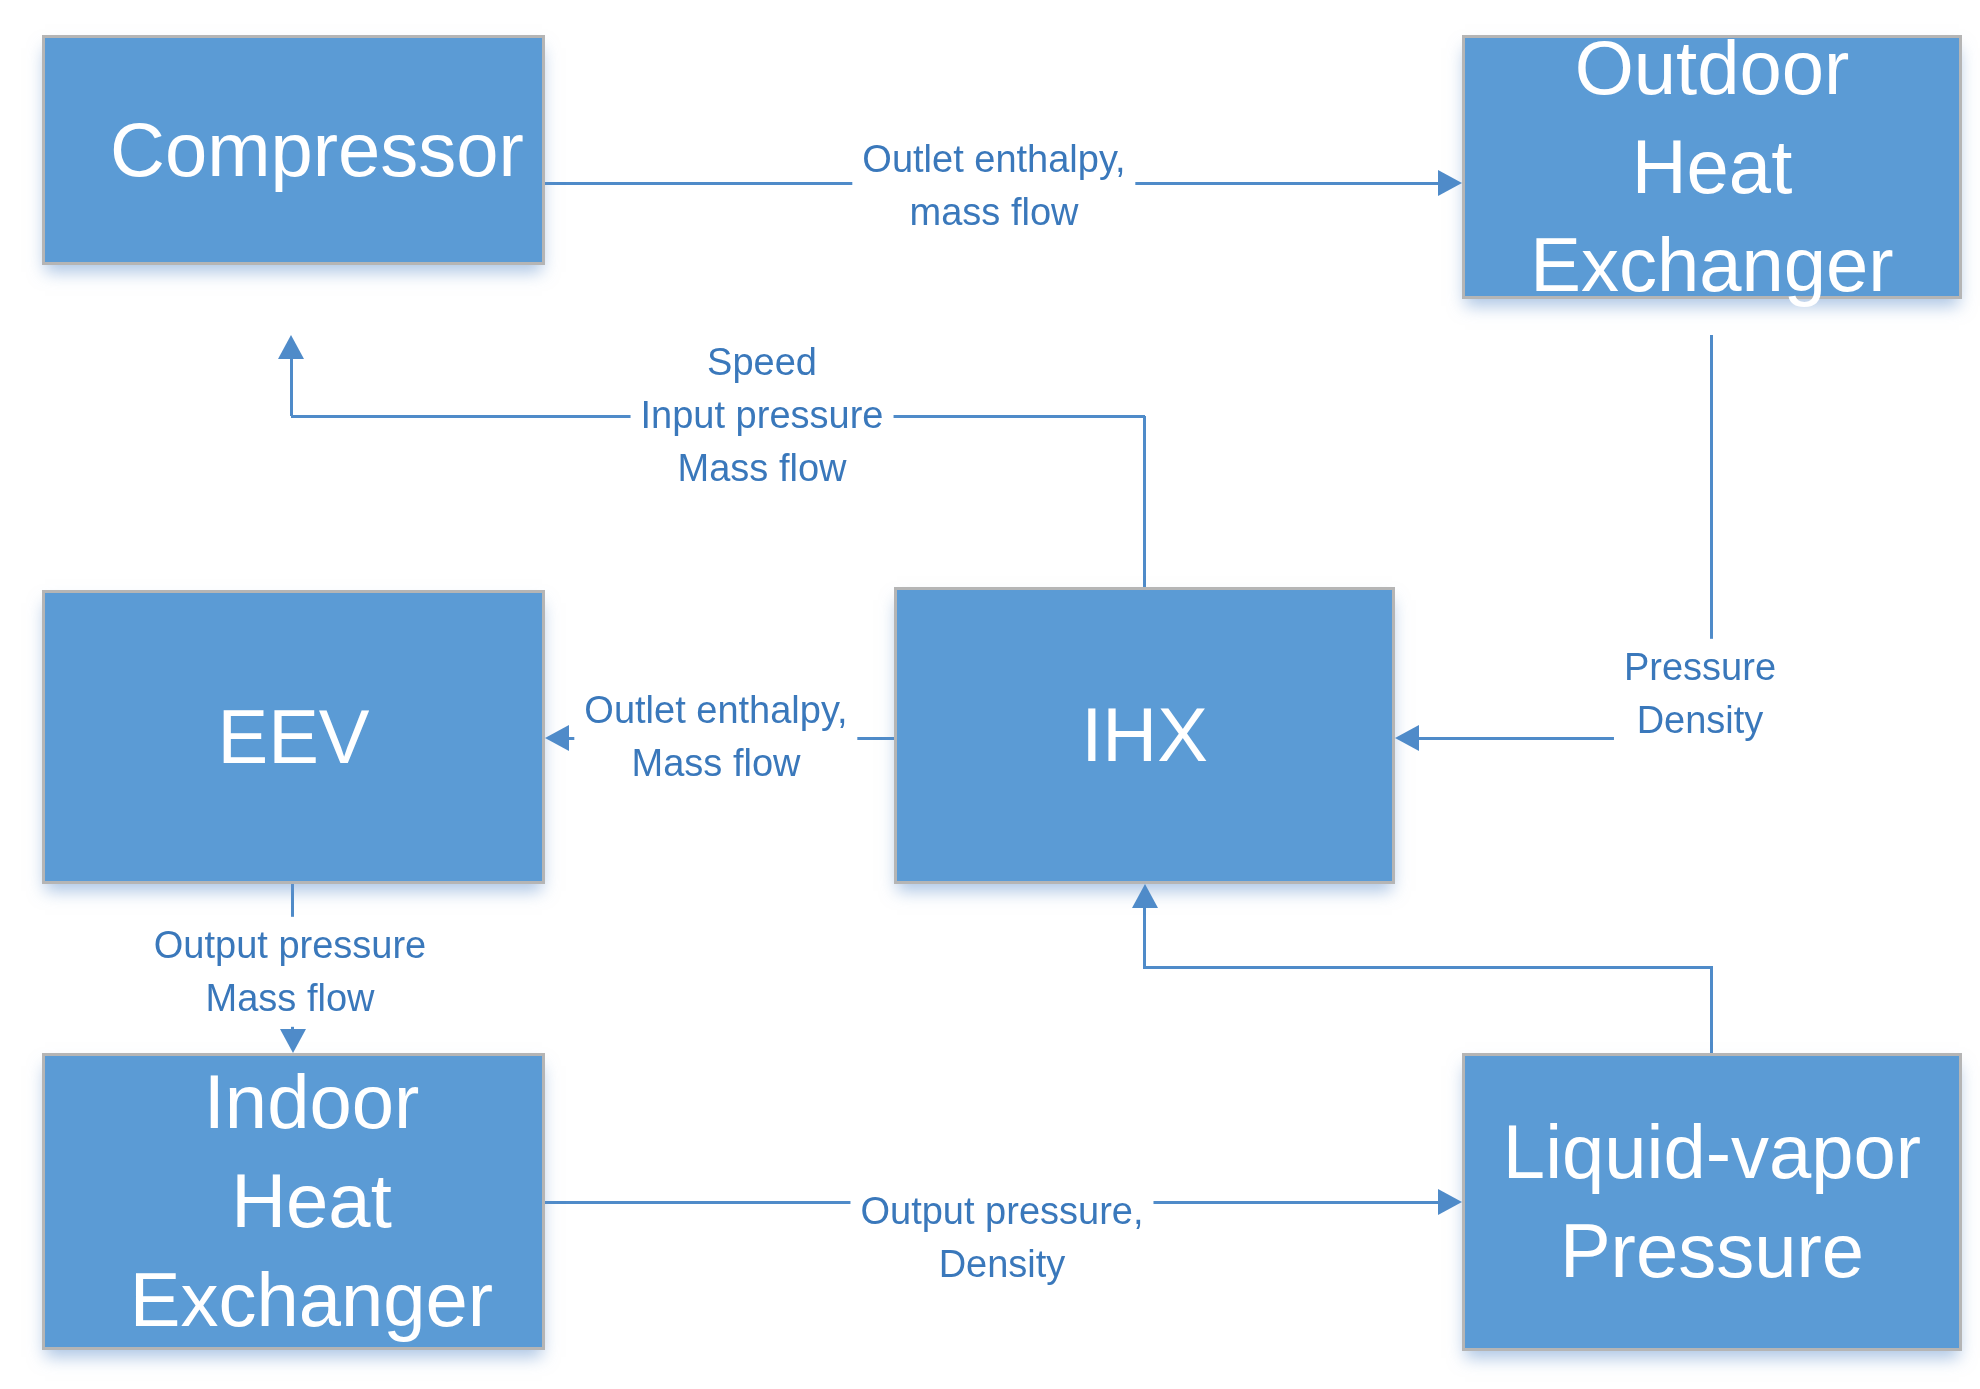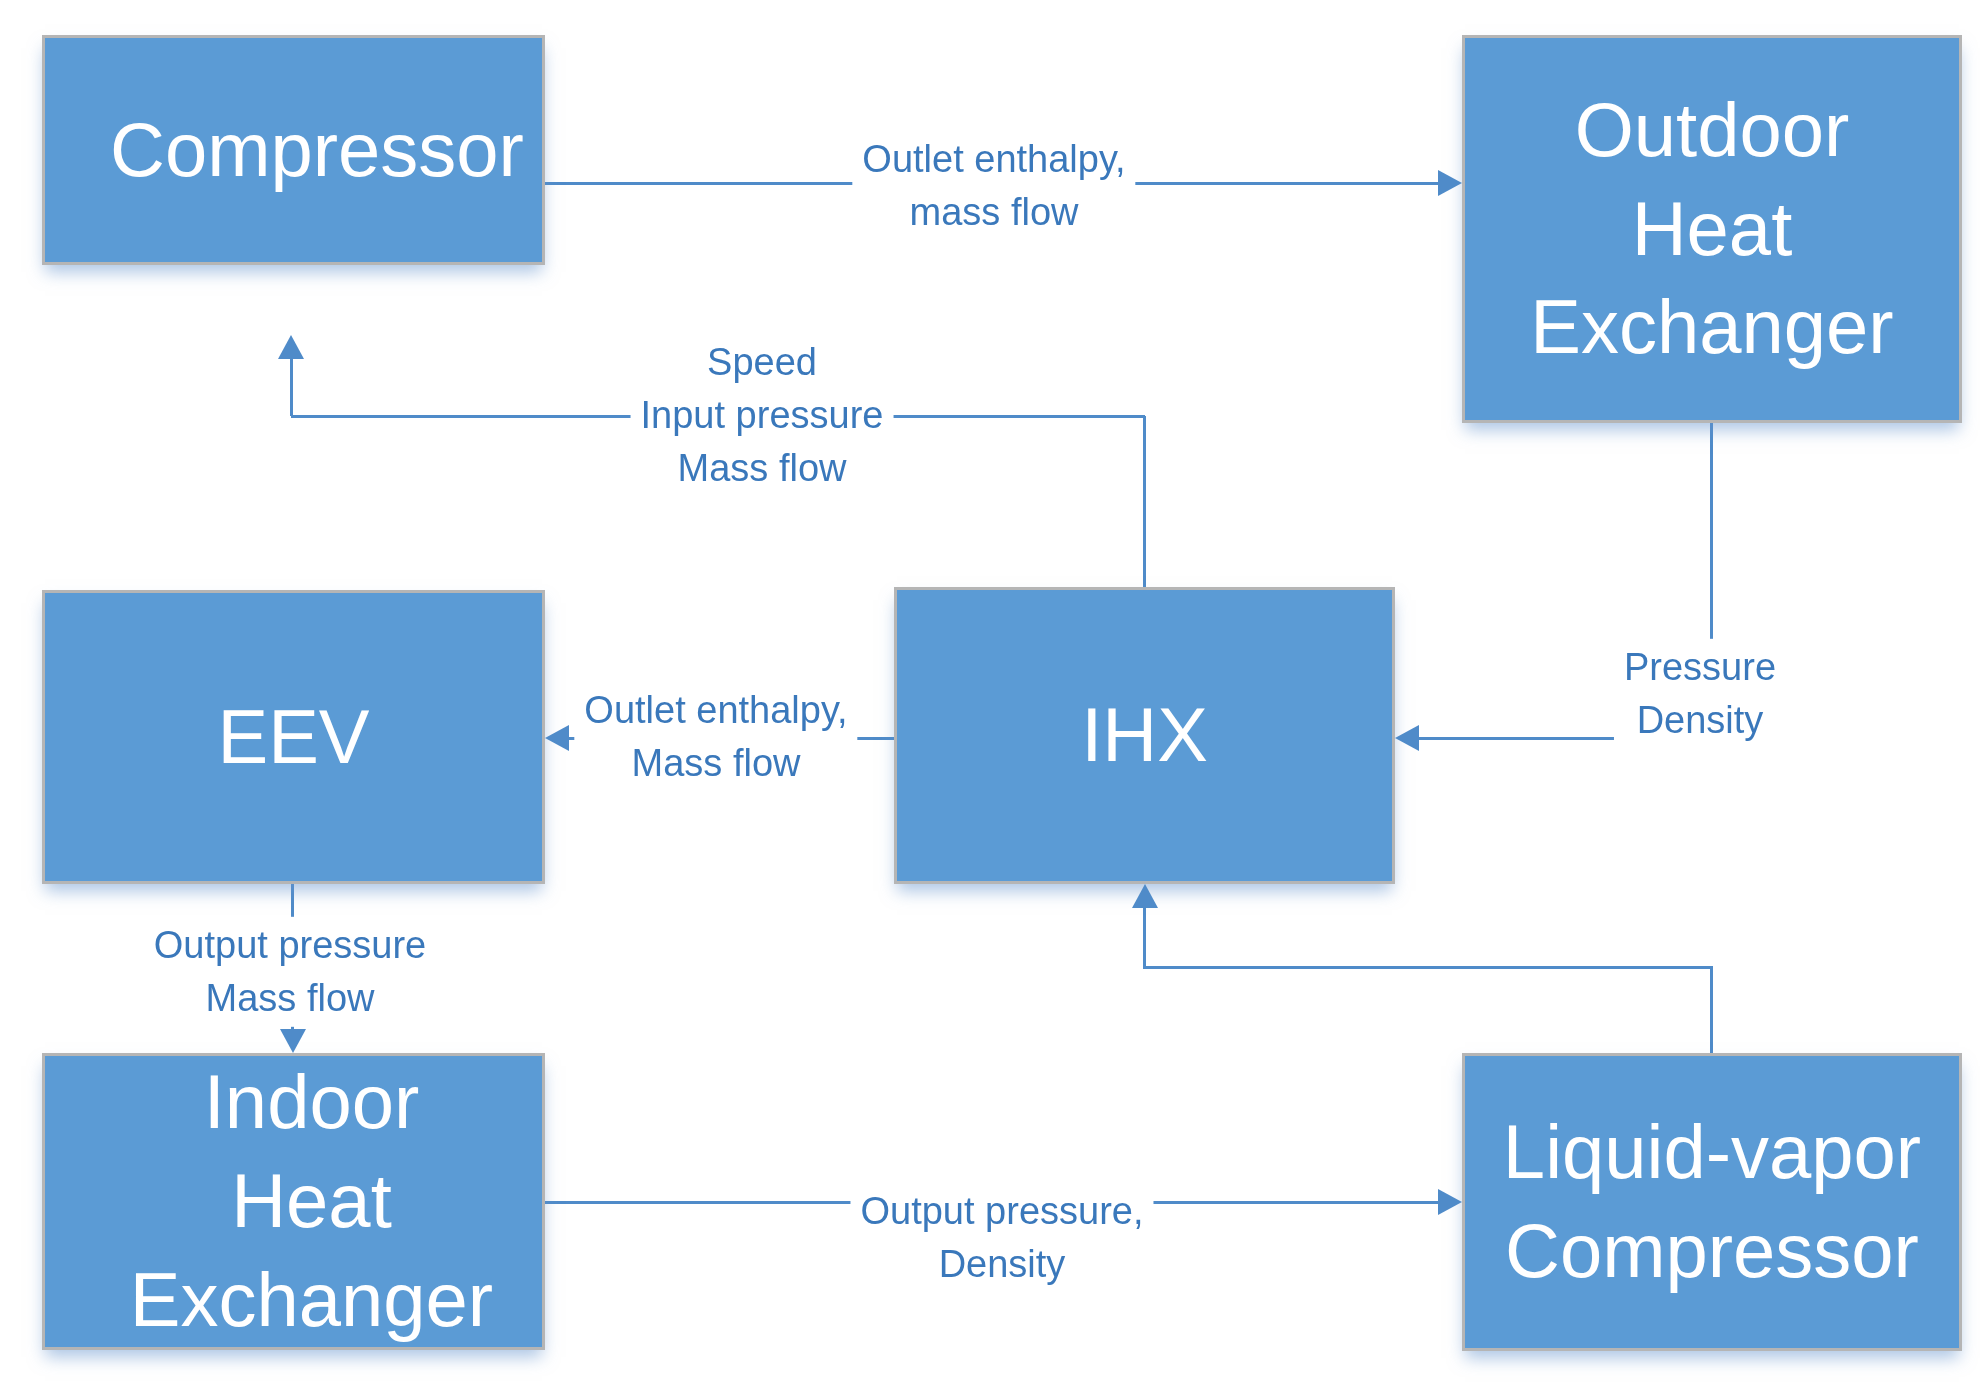--- a/index.html
+++ b/index.html
@@ -96,28 +96,28 @@
 Mass flow</div>
 
   <div class="edge-label" style="left:290px;top:972px;">Output pressure
 Mass flow</div>
 
   <div class="edge-label" style="left:1002px;top:1202px;margin-top:36px;">Output pressure,
 Density</div>
 
   <div class="node" style="left:42px;top:35px;width:503px;height:230px;padding-left:47px;">Compressor</div>
 
-  <div class="node" style="left:1462px;top:35px;width:500px;height:388px;">Outdoor
+  <div class="node" style="left:1462px;top:35px;width:500px;height:264px;">Outdoor
 Heat
 Exchanger</div>
 
   <div class="node" style="left:42px;top:590px;width:503px;height:294px;">EEV</div>
 
   <div class="node" style="left:894px;top:587px;width:501px;height:297px;">IHX</div>
 
   <div class="node" style="left:42px;top:1053px;width:503px;height:297px;padding-left:36px;">Indoor
 Heat
 Exchanger</div>
 
   <div class="node" style="left:1462px;top:1053px;width:500px;height:298px;">Liquid-vapor
-Compressor</div>
+Pressure</div>
 
 </div>
 
 </body></html>

